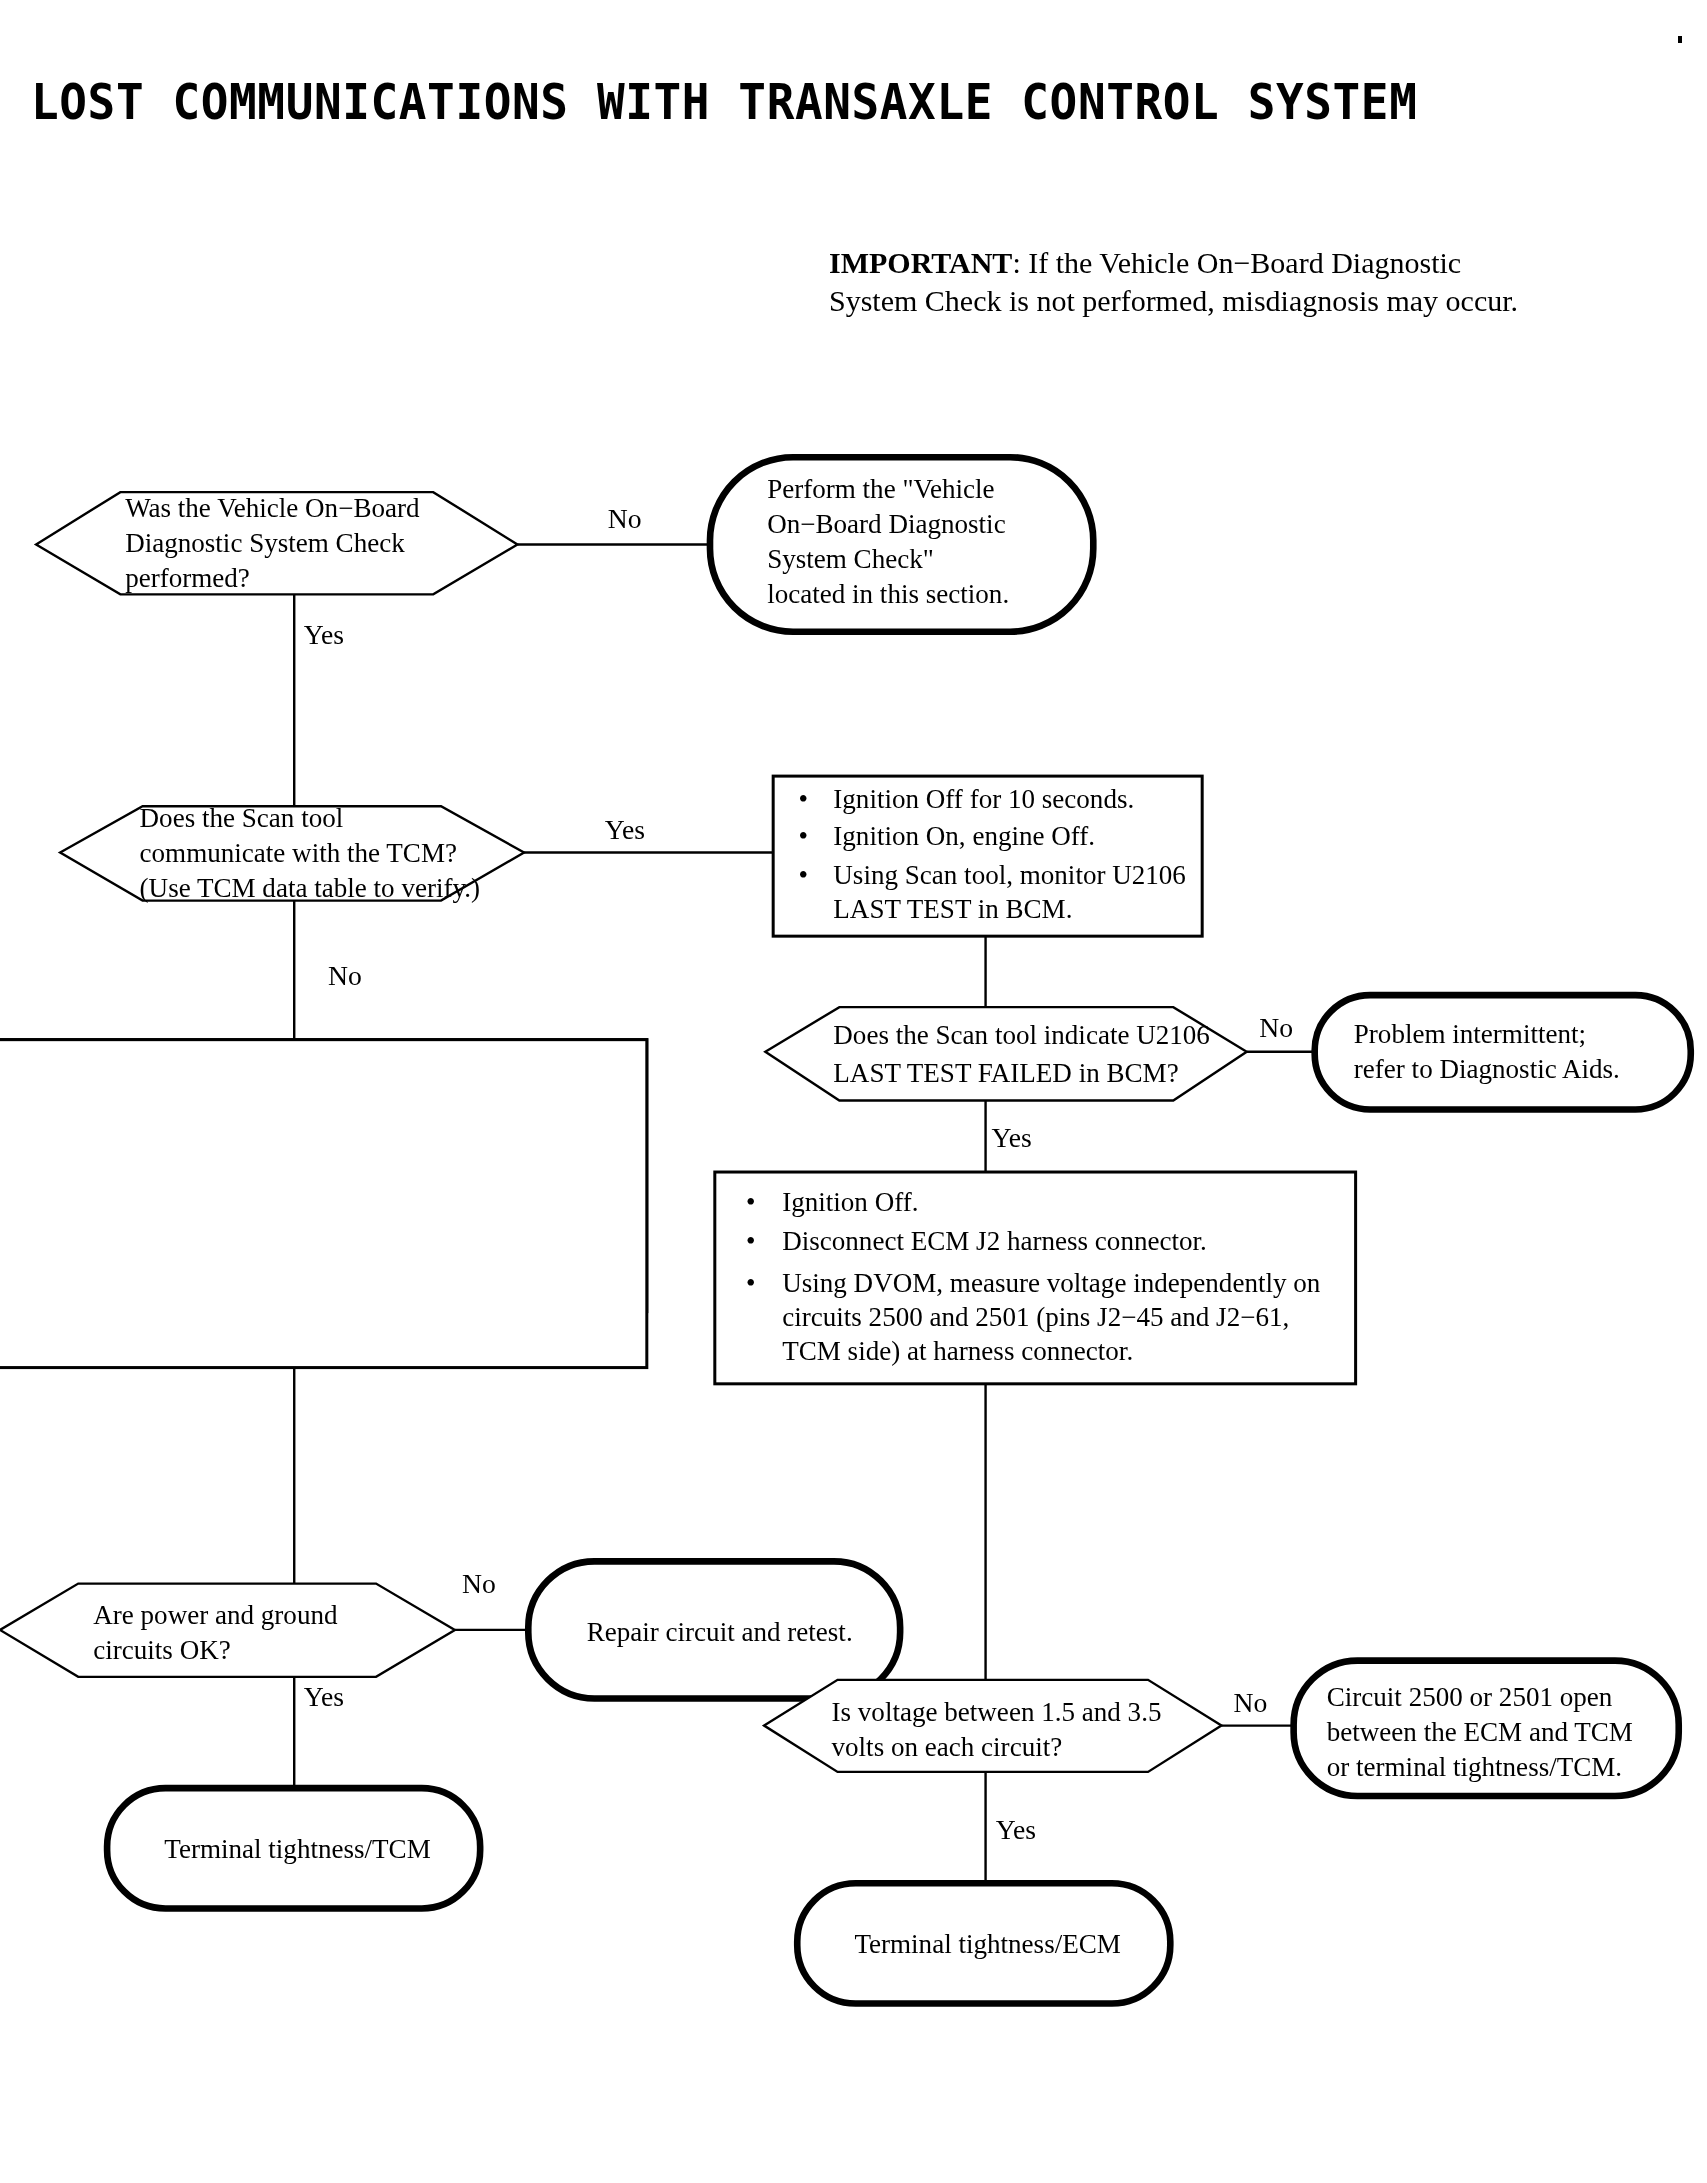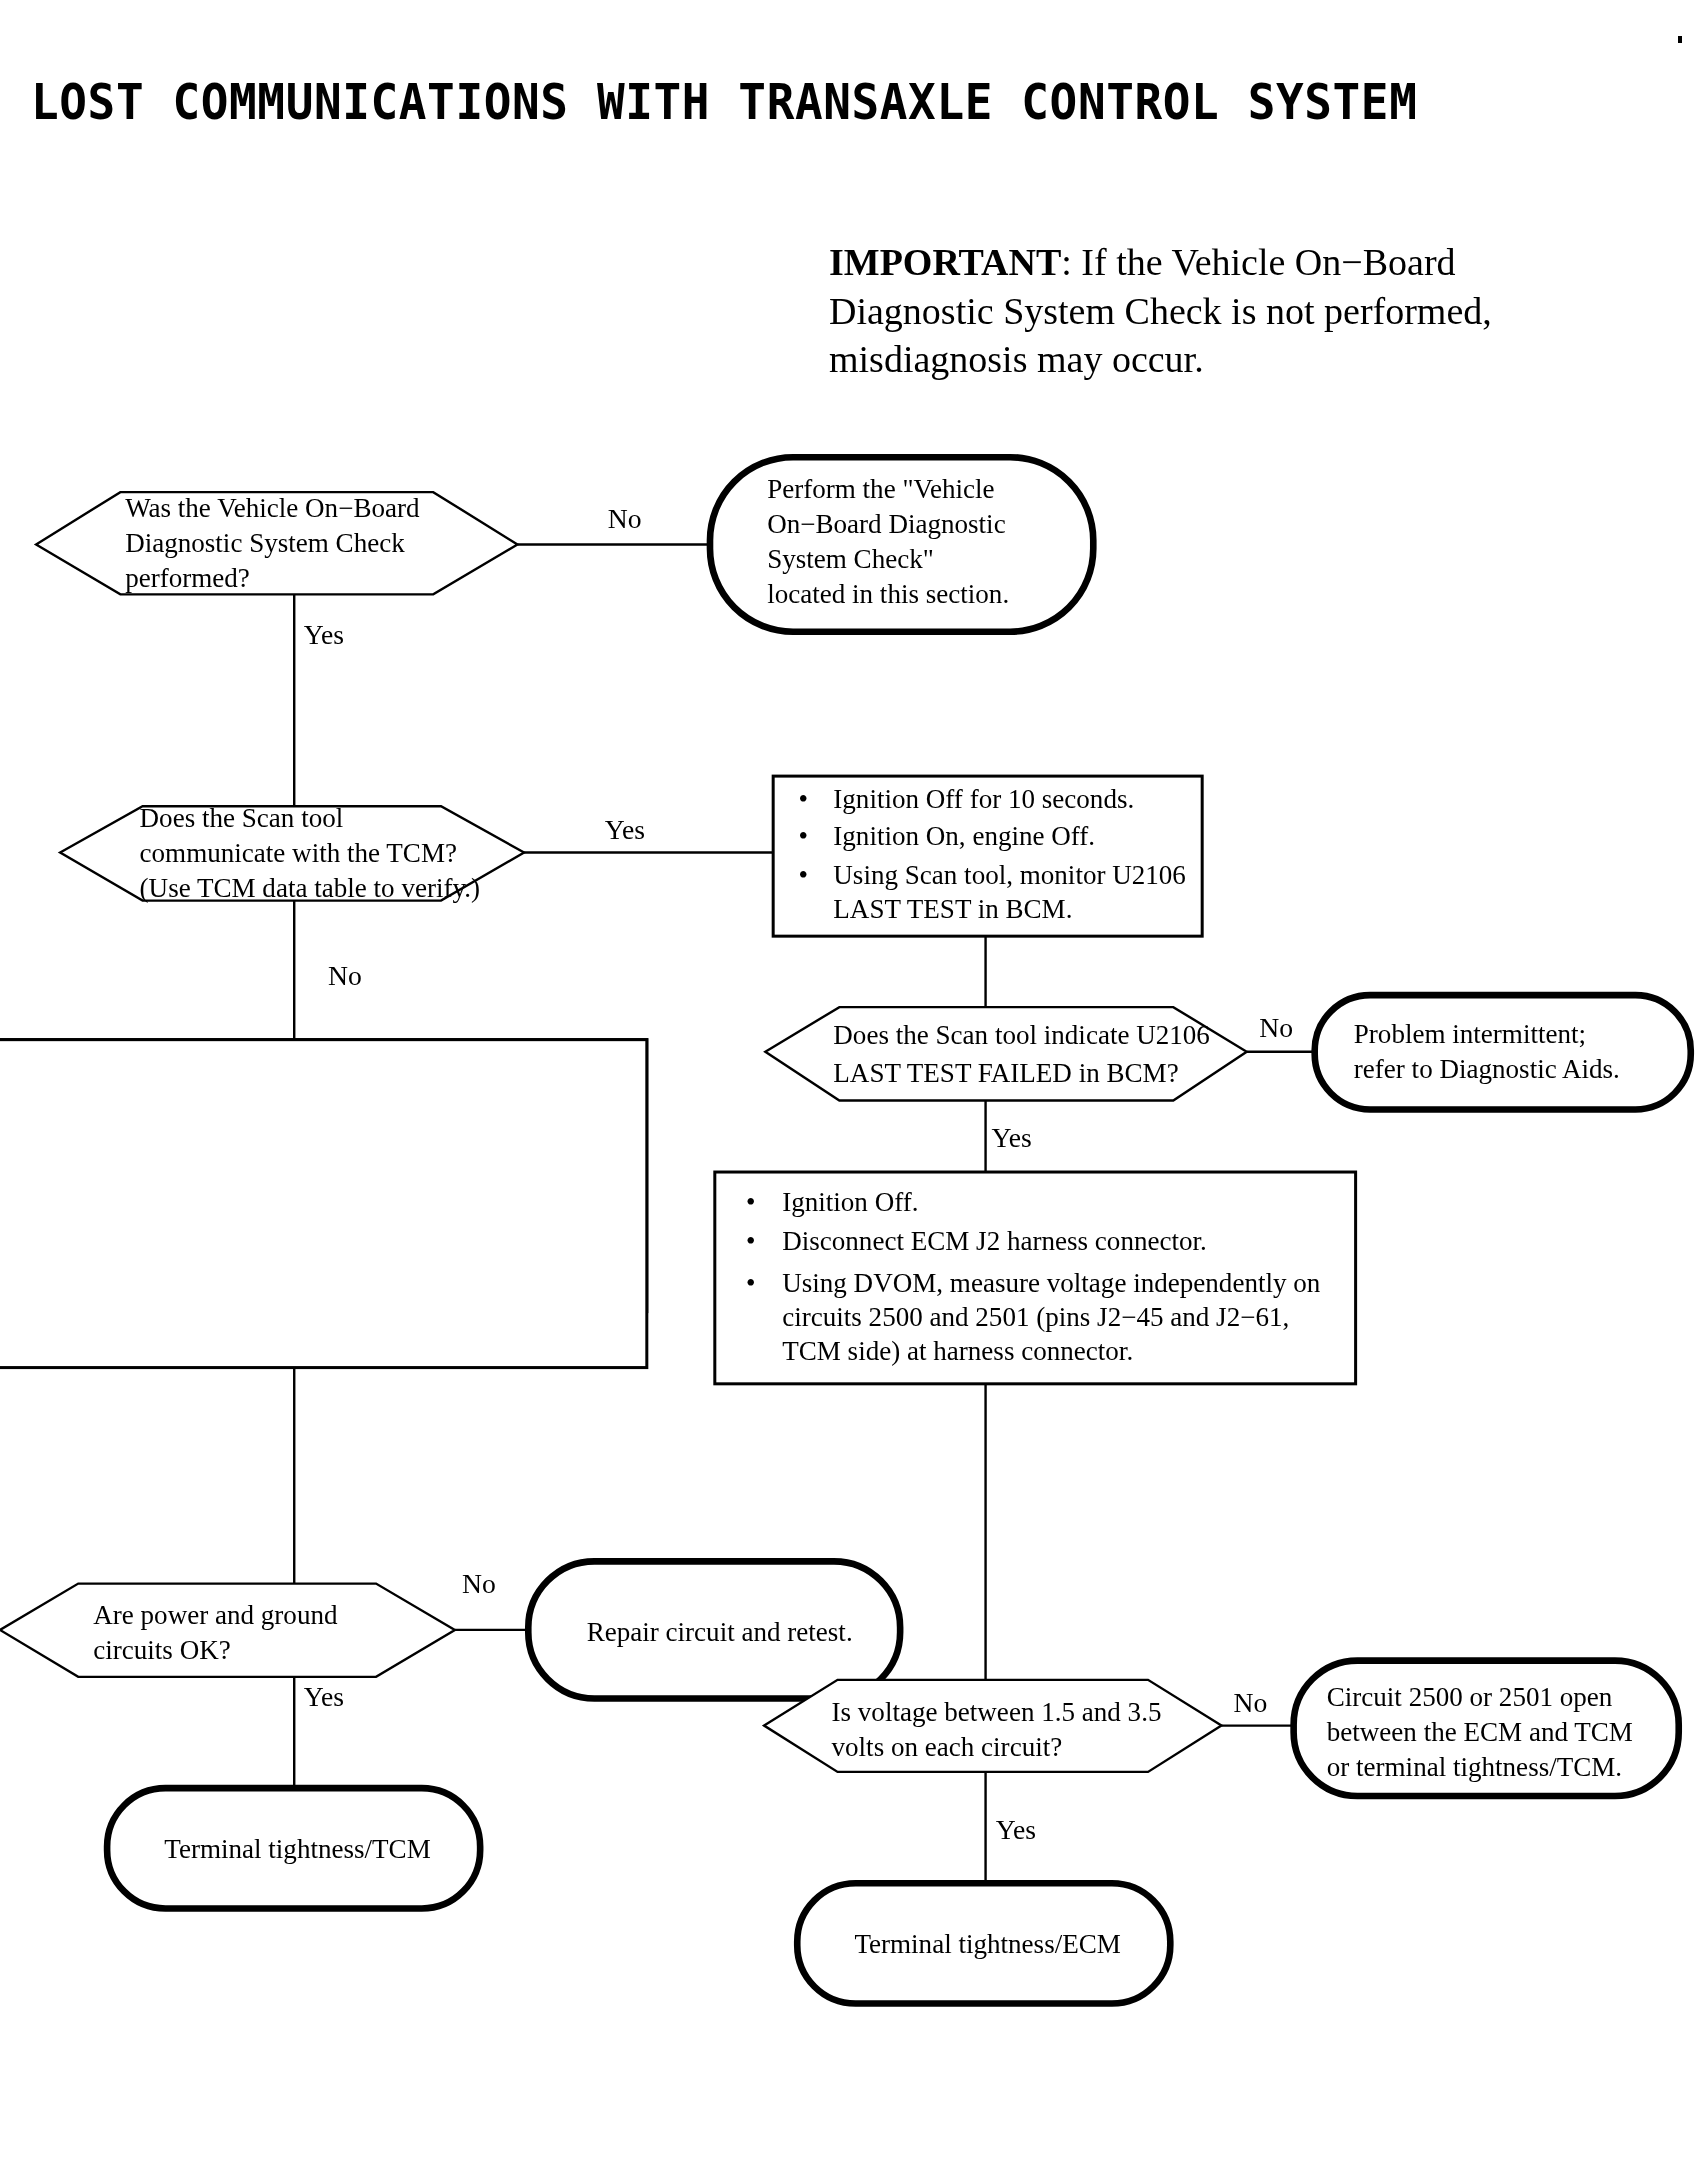--- a/index.html
+++ b/index.html
@@ -21,23 +21,23 @@
     font-size:46px;
     letter-spacing:0.6px;
     color:#000000;
     white-space:nowrap;
     transform:scaleY(1.08);
     transform-origin:left top;
   }
   #important{
     position:absolute;
     left:829px;
-    top:202px;
+    top:208px;
     width:722px;
-    font-size:38px;
+    font-size:30px;
     line-height:1.28;
     color:#000000;
   }
   #important b{font-weight:bold;}
   .corner-tick{
     position:absolute;
     right:25px;
     top:0px;
     width:4.2px;
     height:7.2px;

